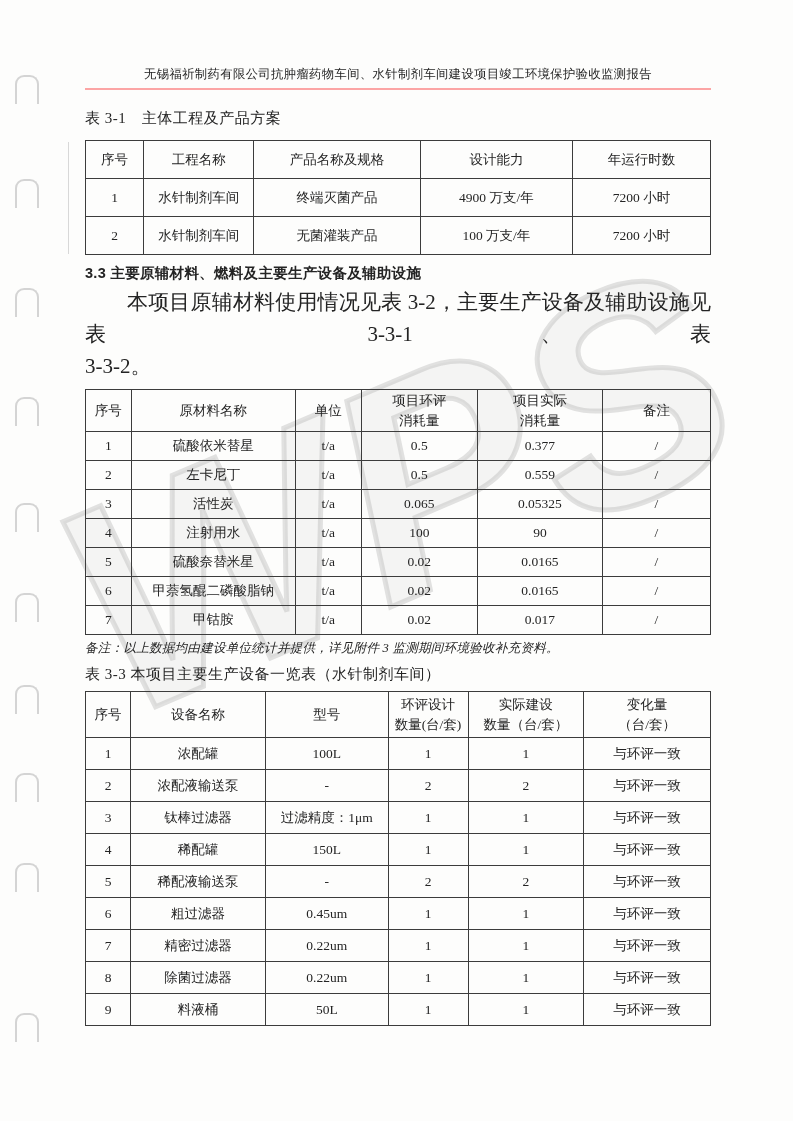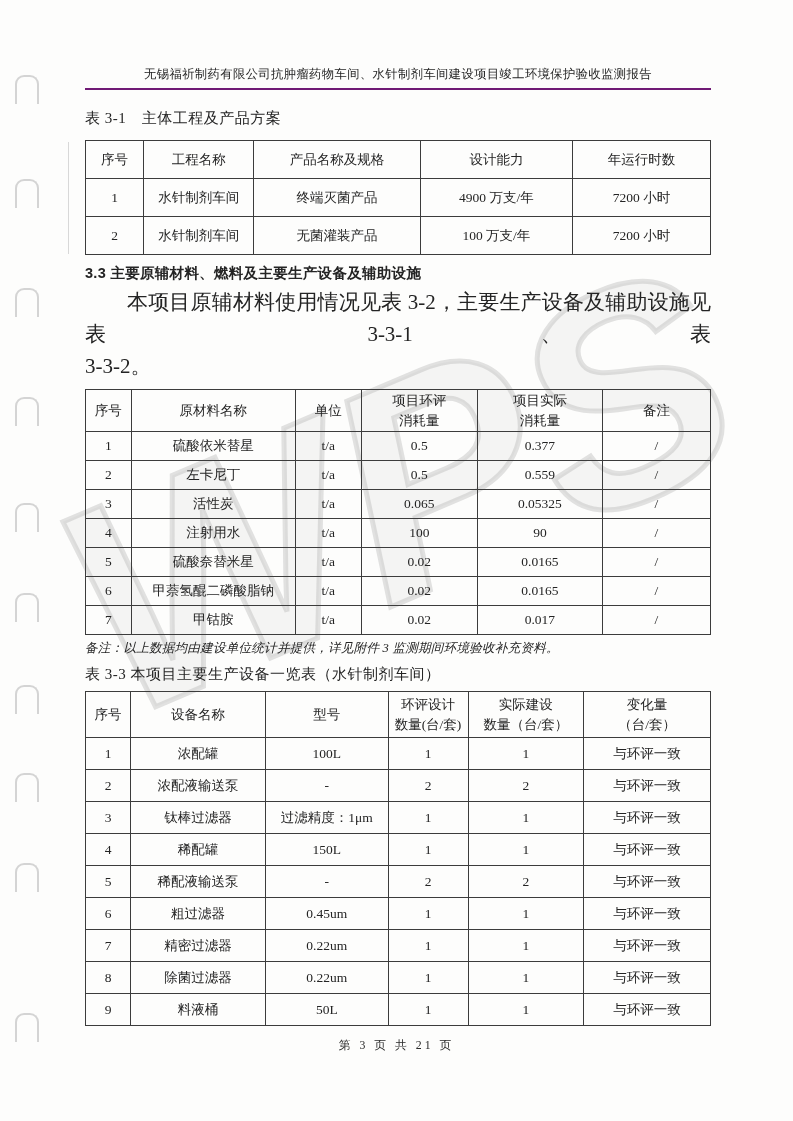--- a/index.html
+++ b/index.html
@@ -33,21 +33,21 @@
   .scan-line{
     position:absolute;left:68px;top:142px;width:1px;height:112px;
     background:#d8d8d8;z-index:0;
   }
   
   .content{
     position:absolute;left:85px;top:66px;width:626px;z-index:1;
   }
   .doc-header{
     text-align:center;font-size:12.3px;letter-spacing:.4px;
-    padding-bottom:5px;border-bottom:2px solid #701a75;
+    padding-bottom:5px;border-bottom:2px solid #fca5a5;
     white-space:nowrap;
   }
   .tbl-title{
     text-align:left;font-size:15px;margin-top:19px;
     letter-spacing:.5px;
   }
   .tbl-title.small-gap{margin-top:8px;}
   table{
     width:100%;border-collapse:collapse;table-layout:fixed;
     margin-top:12px;background:transparent;
@@ -324,15 +324,14 @@
             <td>50L</td>
             <td>1</td>
             <td>1</td>
             <td>与环评一致</td>
           </tr>
         </tbody>
       </table>
 
   </div>
 
-  <div class="footer">第 3 页 共 21 页</div>
 
 </div>
 
 </body></html>

